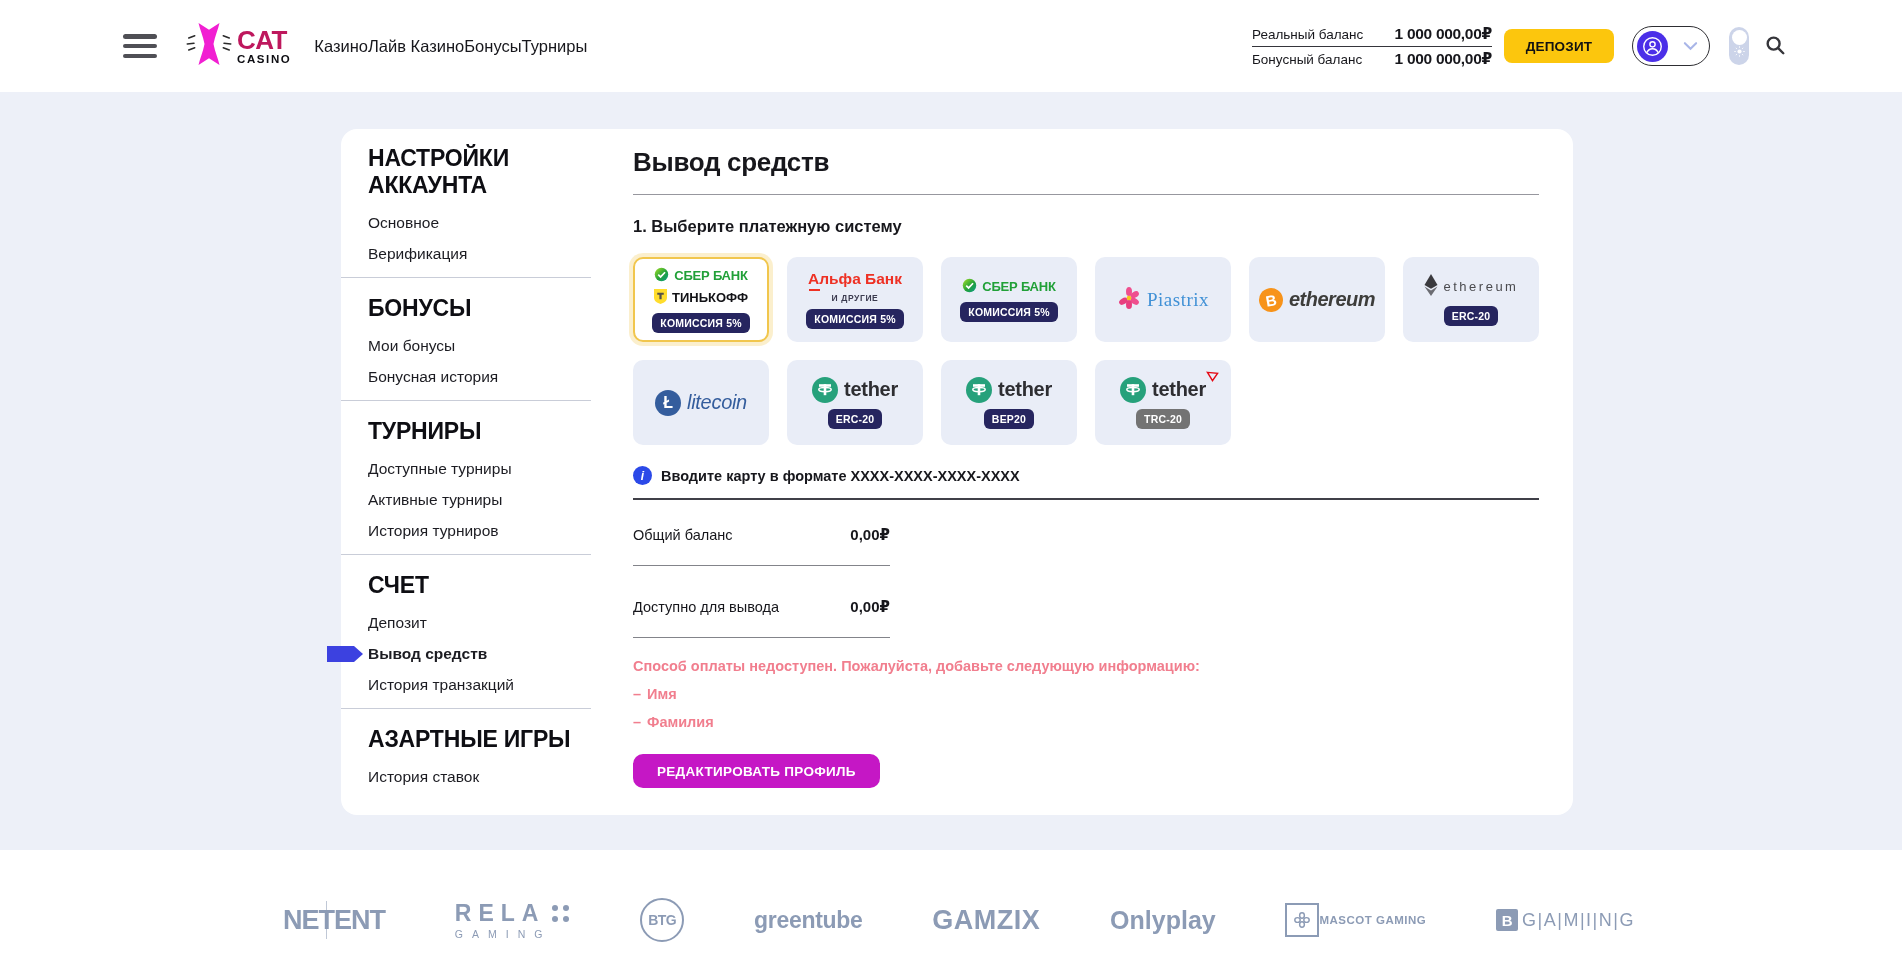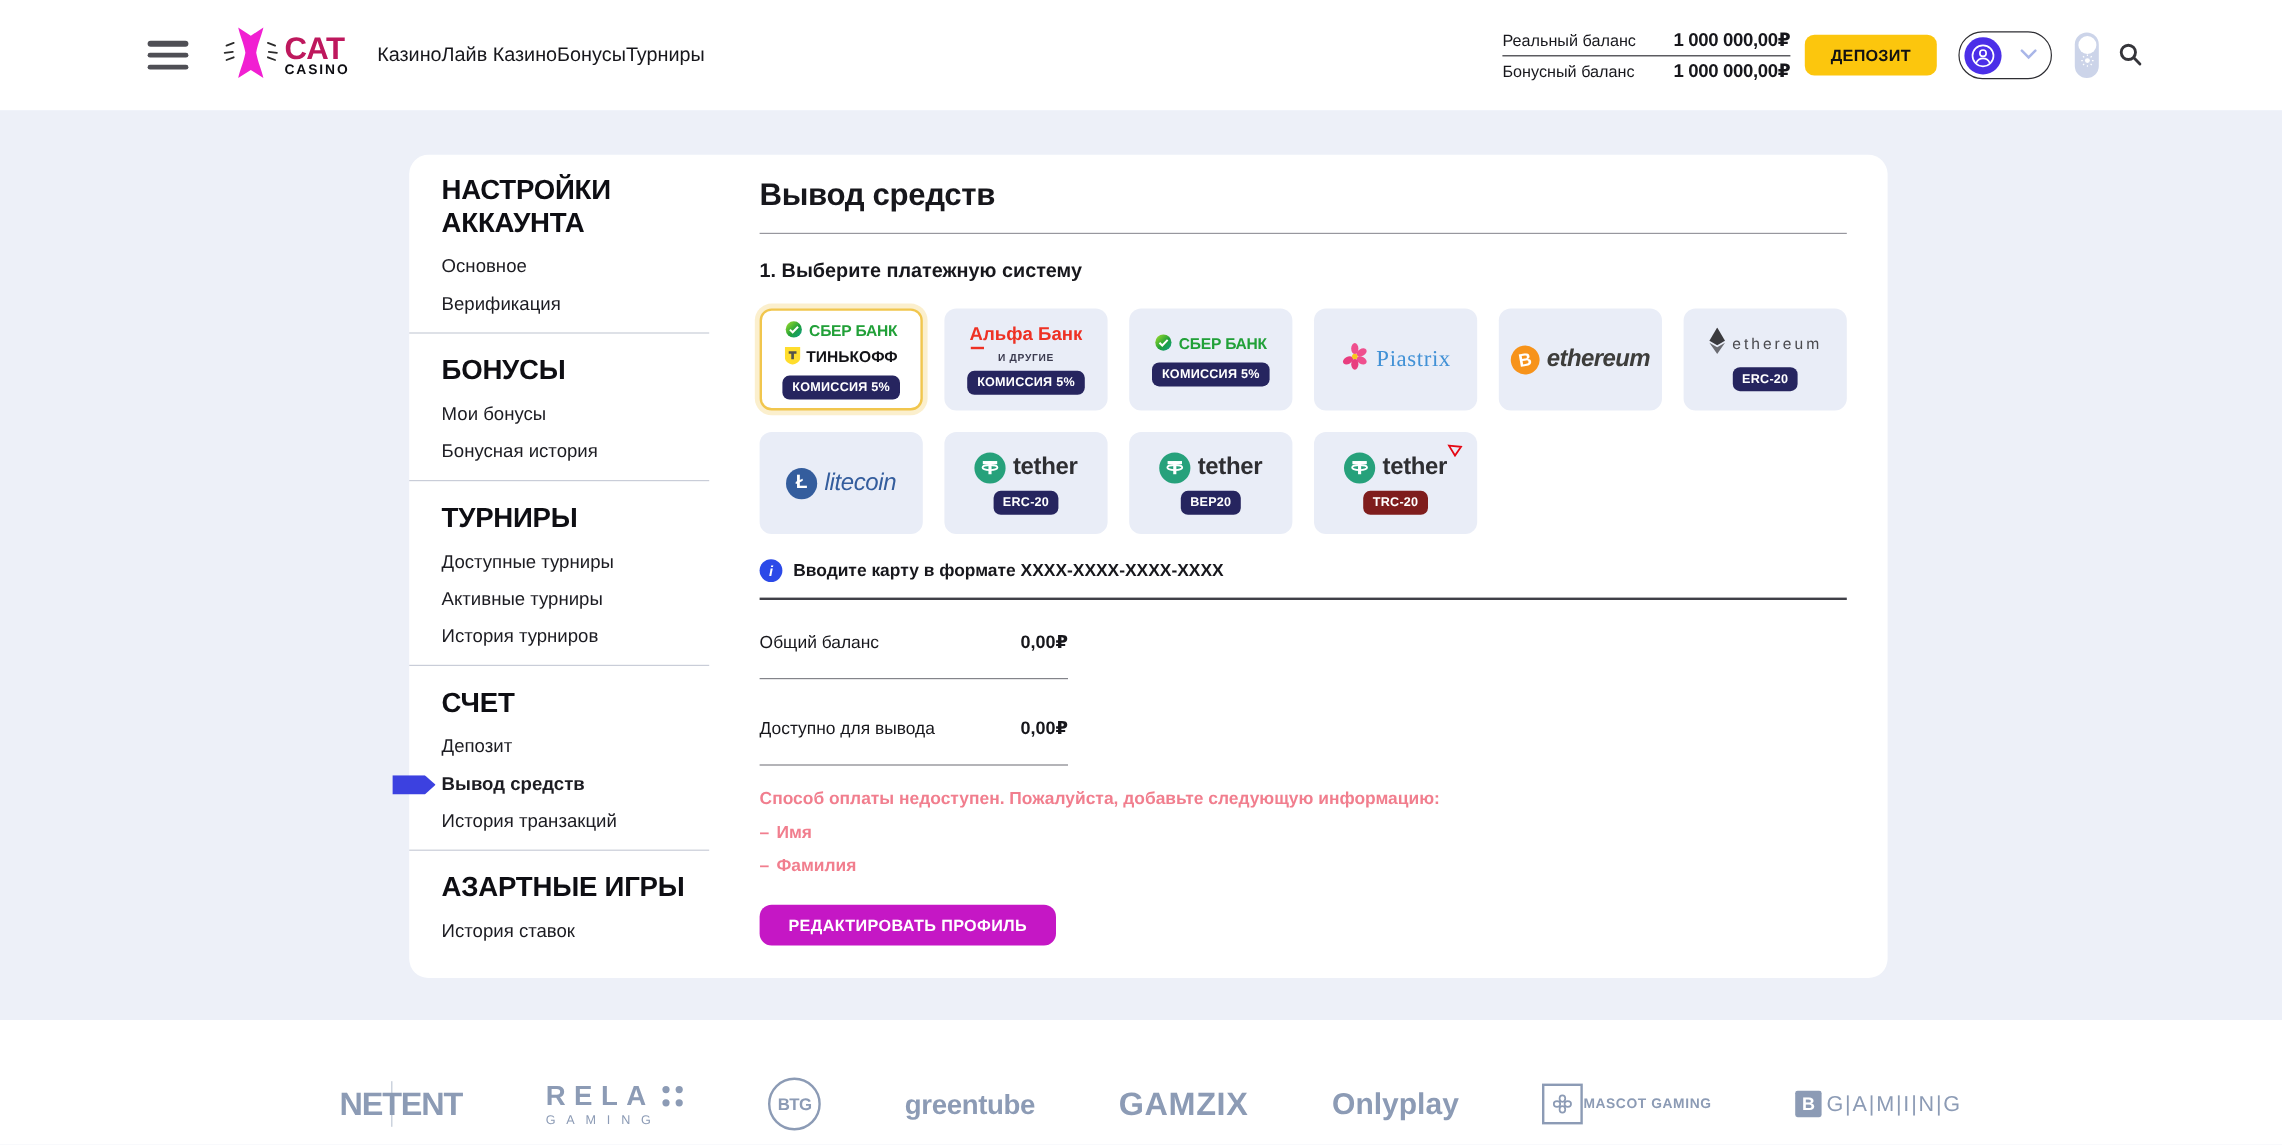--- a/index.html
+++ b/index.html
@@ -47,21 +47,21 @@
   .content{flex:1;padding:19px 38px 0 0;}
   .content-title{margin:0;font-size:26px;line-height:28px;font-weight:800;letter-spacing:-.3px;}
   .hr1{margin:18px 0 0;border:none;border-top:1.5px solid #97979e;}
   .step-label{margin-top:22px;font-size:16.5px;font-weight:700;}
   .tiles{margin-top:21px;display:grid;grid-template-columns:repeat(6,136px);gap:18px;}
   .tile{height:85px;background:#e9edf7;border-radius:10px;display:flex;flex-direction:column;
     align-items:center;justify-content:center;gap:4px;position:relative;}
   .tile.selected{background:#fff;border:2px solid #f1c64d;box-shadow:0 0 0 4px rgba(241,198,77,.28);}
   .badge{background:#26255f;color:#fff;font-size:10.5px;font-weight:700;letter-spacing:.2px;
     padding:4px 8px;border-radius:6px;margin-top:2px;}
-  .badge.red{background:#7f1d1d;}
+  .badge.red{background:#737373;}
   .sber-row{display:flex;align-items:center;gap:5px;color:#21a038;font-weight:800;font-size:13px;letter-spacing:-.2px;}
   .tink-row{display:flex;align-items:center;gap:5px;color:#121216;font-weight:800;font-size:13px;}
   .alfa-name{color:#ee3124;font-weight:800;font-size:15.5px;position:relative;}
   .alfa-name::after{content:"";position:absolute;left:1px;bottom:-3px;width:11px;height:2.5px;background:#ee3124;}
   .alfa-sub{font-size:8.5px;font-weight:700;letter-spacing:.6px;color:#3b3b4f;margin-top:1px;text-align:right;}
   .logo-row{display:flex;align-items:center;gap:6px;}
   .piastrix-name{font-family:"Liberation Serif","DejaVu Serif",serif;color:#4191d6;font-size:19px;letter-spacing:.5px;}
   .btc-circle{width:24px;height:24px;border-radius:50%;background:#f7931a;color:#fff;font-weight:800;font-size:15px;
     display:flex;align-items:center;justify-content:center;transform:rotate(-10deg);}
   .btc-name{font-size:20px;font-weight:800;font-style:italic;color:#3d3d3b;letter-spacing:-.5px;}

